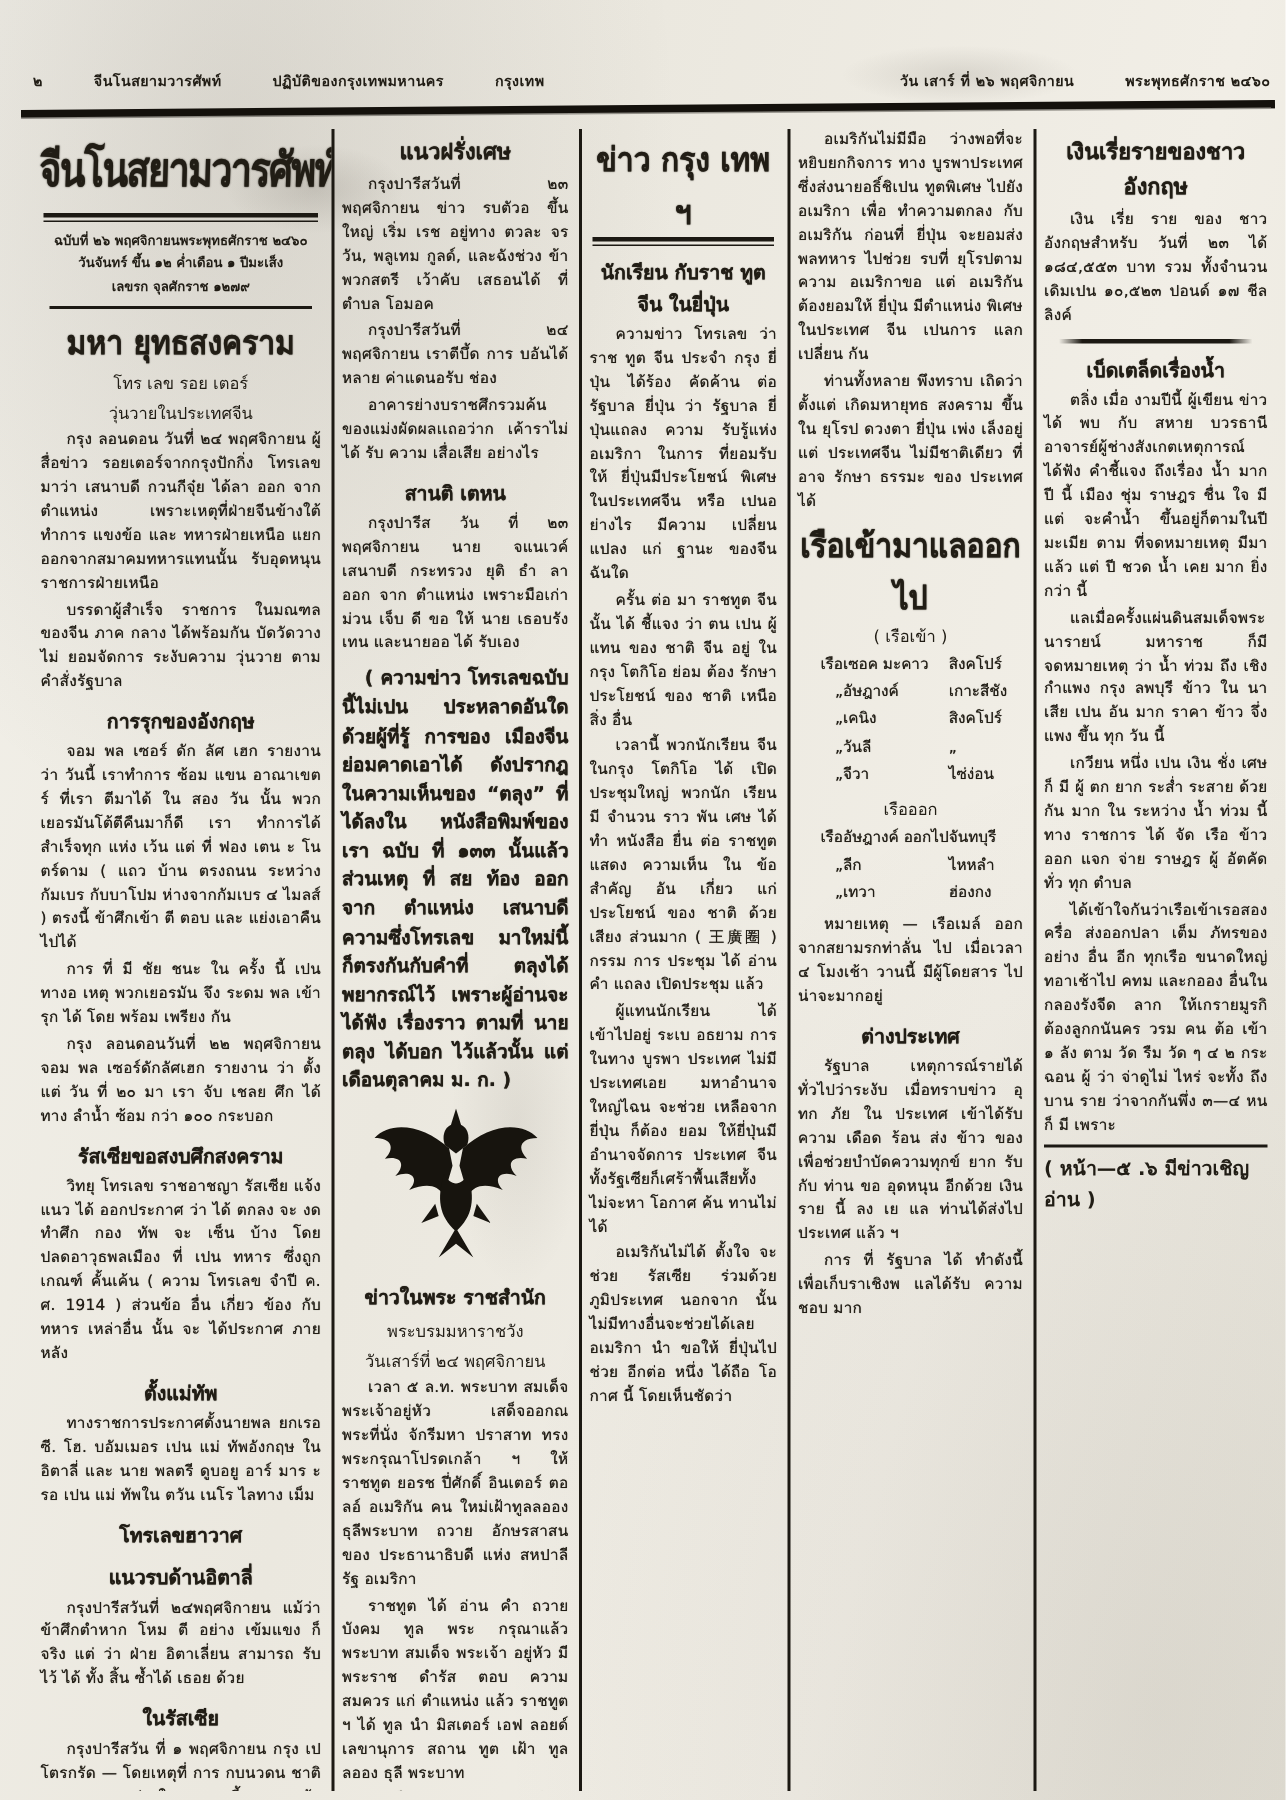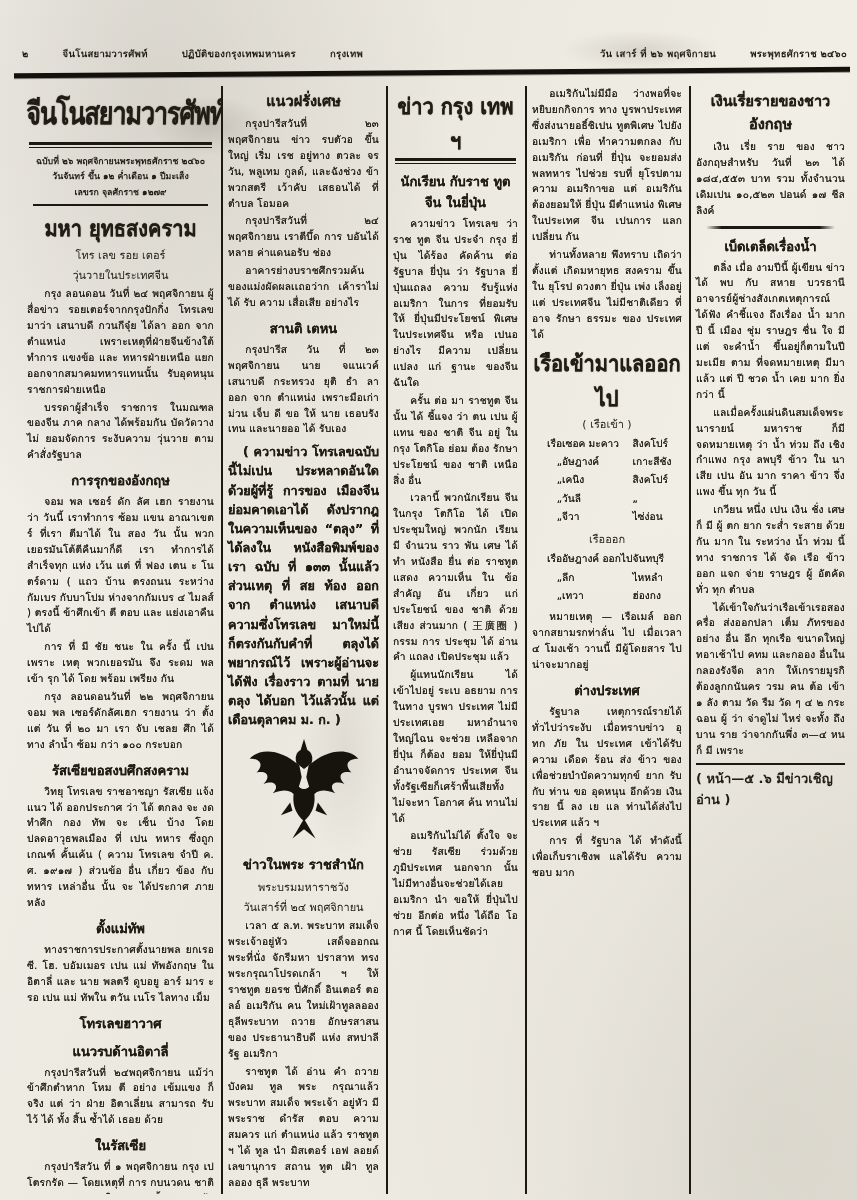--- a/index.html
+++ b/index.html
@@ -108,24 +108,24 @@
       <div class="small">วันจันทร์ ขึ้น ๑๒ ค่ำเดือน ๑ ปีมะเส็ง</div>
       <div class="small">เลขรก จุลศักราช ๑๒๗๙</div>
       <div class="rule"></div>
       <div class="h1">มหา ยุทธสงคราม</div>
       <div class="sub">โทร เลข รอย เตอร์</div>
       <div class="sub">วุ่นวายในประเทศจีน</div>
       <div class="p">กรุง ลอนดอน วันที่ ๒๔ พฤศจิกายน ผู้สื่อข่าว รอยเตอร์จากกรุงปักกิ่ง โทรเลขมาว่า เสนาบดี กวนกีจุ๋ย ได้ลา ออก จากตำแหน่ง เพราะเหตุที่ฝ่ายจีนข้างใต้ ทำการ แขงข้อ และ ทหารฝ่ายเหนือ แยก ออกจากสมาคมทหารแทนนั้น รับอุดหนุนราชการฝ่ายเหนือ</div>
       <div class="p">บรรดาผู้สำเร็จ ราชการ ในมณฑล ของจีน ภาค กลาง ได้พร้อมกัน บัดวัดวาง ไม่ ยอมจัดการ ระงับความ วุ่นวาย ตามคำสั่งรัฐบาล</div>
       <div class="h2">การรุกของอังกฤษ</div>
       <div class="p">จอม พล เซอร์ ดัก ลัศ เฮก รายงาน ว่า วันนี้ เราทำการ ซ้อม แขน อาณาเขตร์ ที่เรา ตีมาได้ ใน สอง วัน นั้น พวกเยอรมันโต้ตีคืนมาก็ดี เรา ทำการได้สำเร็จทุก แห่ง เว้น แต่ ที่ ฟอง เตน ะ โนตร์ดาม ( แถว บ้าน ตรงถนน ระหว่าง กัมเบร กับบาโปม ห่างจากกัมเบร ๔ ไมลส์ ) ตรงนี้ ข้าศึกเข้า ตี ตอบ และ แย่งเอาคืนไปได้</div>
-      <div class="p">การ ที่ มี ชัย ชนะ ใน ครั้ง นี้ เปน เพราะ เหตุ พวกเยอรมัน จึง ระดม พล เข้า รุก ได้ โดย พร้อม เพรียง กัน</div>
+      <div class="p">การ ที่ มี ชัย ชนะ ใน ครั้ง นี้ เปน ทางอ เหตุ พวกเยอรมัน จึง ระดม พล เข้า รุก ได้ โดย พร้อม เพรียง กัน</div>
       <div class="p">กรุง ลอนดอนวันที่ ๒๒ พฤศจิกายน จอม พล เซอร์ดักลัศเฮก รายงาน ว่า ตั้ง แต่ วัน ที่ ๒๐ มา เรา จับ เชลย ศึก ได้ ทาง ลำน้ำ ซ้อม กว่า ๑๐๐ กระบอก</div>
       <div class="h2">รัสเซียขอสงบศึกสงคราม</div>
-      <div class="p">วิทยุ โทรเลข ราชอาชญา รัสเซีย แจ้ง แนว ได้ ออกประกาศ ว่า ได้ ตกลง จะ งด ทำศึก กอง ทัพ จะ เซ็น บ้าง โดยปลดอาวุธพลเมือง ที่ เปน ทหาร ซึ่งถูกเกณฑ์ คั้นเค้น ( ความ โทรเลข จำปี ค. ศ. ๑๙๑๗ ) ส่วนข้อ อื่น เกี่ยว ข้อง กับทหาร เหล่าอื่น นั้น จะ ได้ประกาศ ภาย หลัง</div>
+      <div class="p">วิทยุ โทรเลข ราชอาชญา รัสเซีย แจ้ง แนว ได้ ออกประกาศ ว่า ได้ ตกลง จะ งด ทำศึก กอง ทัพ จะ เซ็น บ้าง โดยปลดอาวุธพลเมือง ที่ เปน ทหาร ซึ่งถูกเกณฑ์ คั้นเค้น ( ความ โทรเลข จำปี ค. ศ. 1914 ) ส่วนข้อ อื่น เกี่ยว ข้อง กับทหาร เหล่าอื่น นั้น จะ ได้ประกาศ ภาย หลัง</div>
       <div class="h2">ตั้งแม่ทัพ</div>
       <div class="p">ทางราชการประกาศตั้งนายพล ยกเรอ ซี. โฮ. บอัมเมอร เปน แม่ ทัพอังกฤษ ในอิตาลี่ และ นาย พลตรี ดูบอยู อาร์ มาร ะ รอ เปน แม่ ทัพใน ตวัน เนโร ไลทาง เม็ม</div>
       <div class="h2">โทรเลขฮาวาศ</div>
       <div class="h2">แนวรบด้านอิตาลี่</div>
       <div class="p">กรุงปารีสวันที่ ๒๔พฤศจิกายน แม้ว่าข้าศึกตำหาก โหม ตี อย่าง เข้มแขง ก็ จริง แต่ ว่า ฝ่าย อิตาเลี่ยน สามารถ รับ ไว้ ได้ ทั้ง สิ้น ซ้ำได้ เธอย ด้วย</div>
       <div class="h2">ในรัสเซีย</div>
       <div class="p">กรุงปารีสวัน ที่ ๑ พฤศจิกายน กรุง เปโตรกรัด — โดยเหตุที่ การ กบนวดน ชาติ ลอน อน อยู่ ในวง ทุกนี้ความ เช้า ประเทศ รัสเซีย ทาง แควัน ไคเครน รัสเซียน ได้ ชัย ชนะ ตาม ตัมาลาจับได้ พวก เคเด็ก ๑,๖๐๐ คน</div>
     </div>
   <div class="column c1">
       <div class="h1b">แนวฝรั่งเศษ</div>

